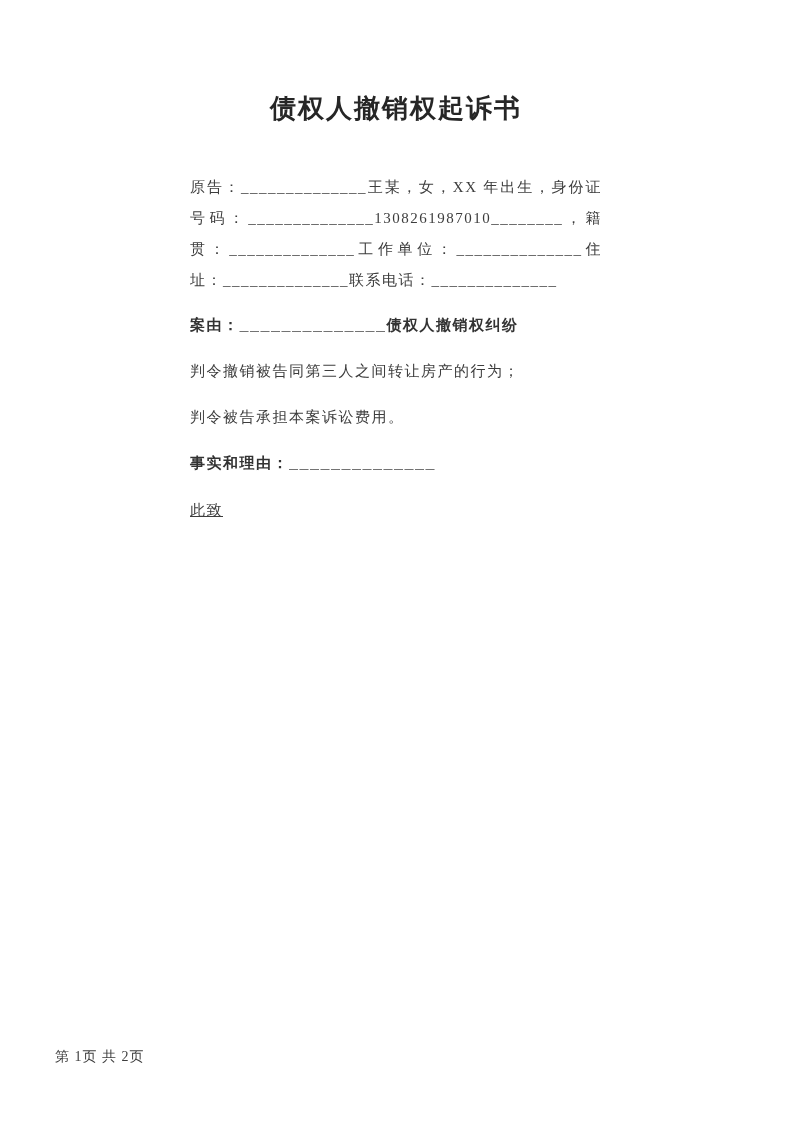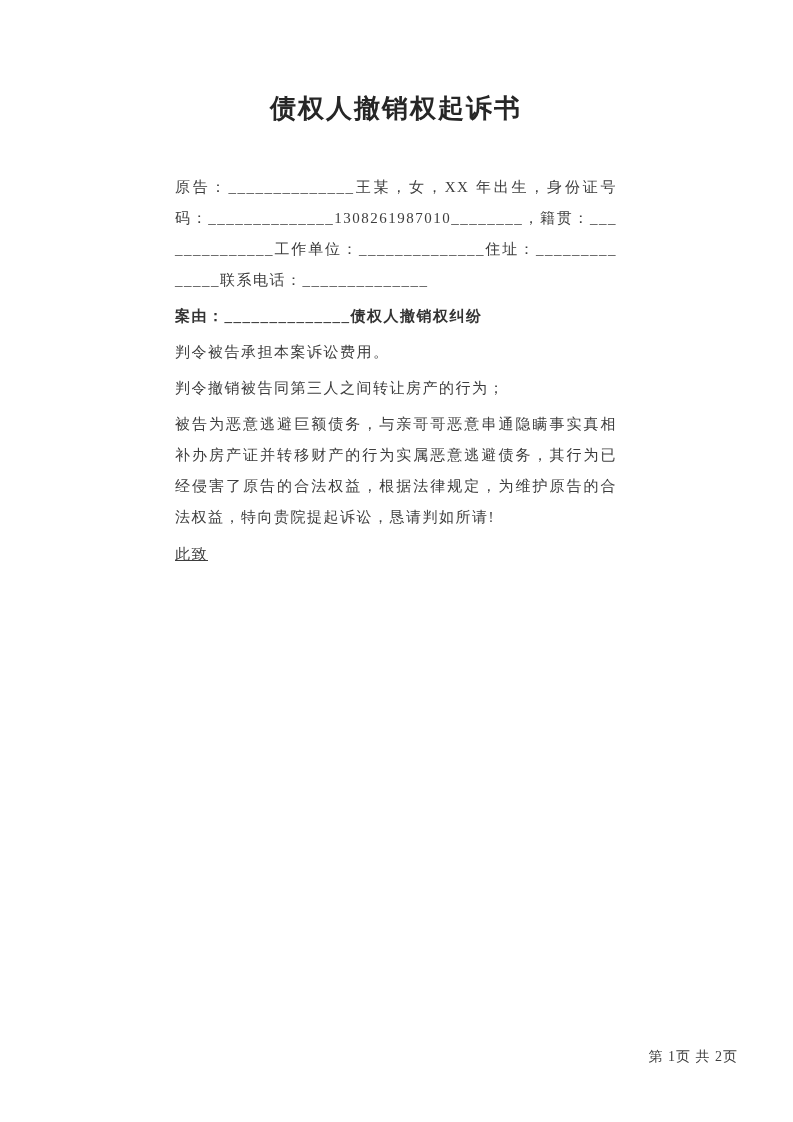--- a/index.html
+++ b/index.html
@@ -22,68 +22,69 @@
   .doc-title {
     margin: 0 0 46px 0;
     font-size: 26px;
     line-height: 34px;
     font-weight: bold;
     text-align: center;
     letter-spacing: 2px;
     color: #262626;
   }
   .para {
-    margin: 0;
+    margin: 15px;
     font-size: 15px;
     line-height: 31px;
     letter-spacing: 1.5px;
     text-align: justify;
     word-break: break-all;
   }
   .section {
     margin-top: 5px;
+    font-family: Liberation Mono, monospace;
   }
   .bold {
     font-weight: bold;
     color: #333333;
   }
   .closing {
     margin-top: 6px;
     text-decoration: underline;
   }
   .footer {
     position: absolute;
     left: 0;
     bottom: 56px;
     width: 100%;
-    text-align: right;
+    text-align: left;
     font-size: 14px;
     letter-spacing: 1px;
     color: #3d3d3d;
   }
 </style>
 </head>
 <body>
 
 <div class="page">
 
   <h1 class="doc-title">债权人撤销权起诉书</h1>
 
   <p class="para">原告：______________王某，女，XX 年出生，身份证号码：______________1308261987010________，籍贯：______________工作单位：______________住址：______________联系电话：______________</p>
 
 
 
   <p class="para section bold">案由：______________债权人撤销权纠纷</p>
 
+  <p class="para section">判令撤销被告同第三人之间转让房产的行为；</p>
+
   <p class="para section">判令被告承担本案诉讼费用。</p>
 
-  <p class="para section">判令撤销被告同第三人之间转让房产的行为；</p>
+  <p class="para section bold">事实和理由：______________</p>
 
 
 
-
-  <p class="para section">被告为恶意逃避巨额债务，与亲哥哥恶意串通隐瞒事实真相补办房产证并转移财产的行为实属恶意逃避债务，其行为已经侵害了原告的合法权益，根据法律规定，为维护原告的合法权益，特向贵院提起诉讼，恳请判如所请!</p>
 
   <p class="para closing">此致</p>
 
   <div class="footer">第 1页 共 2页</div>
 
 </div>
 
 </body></html>

